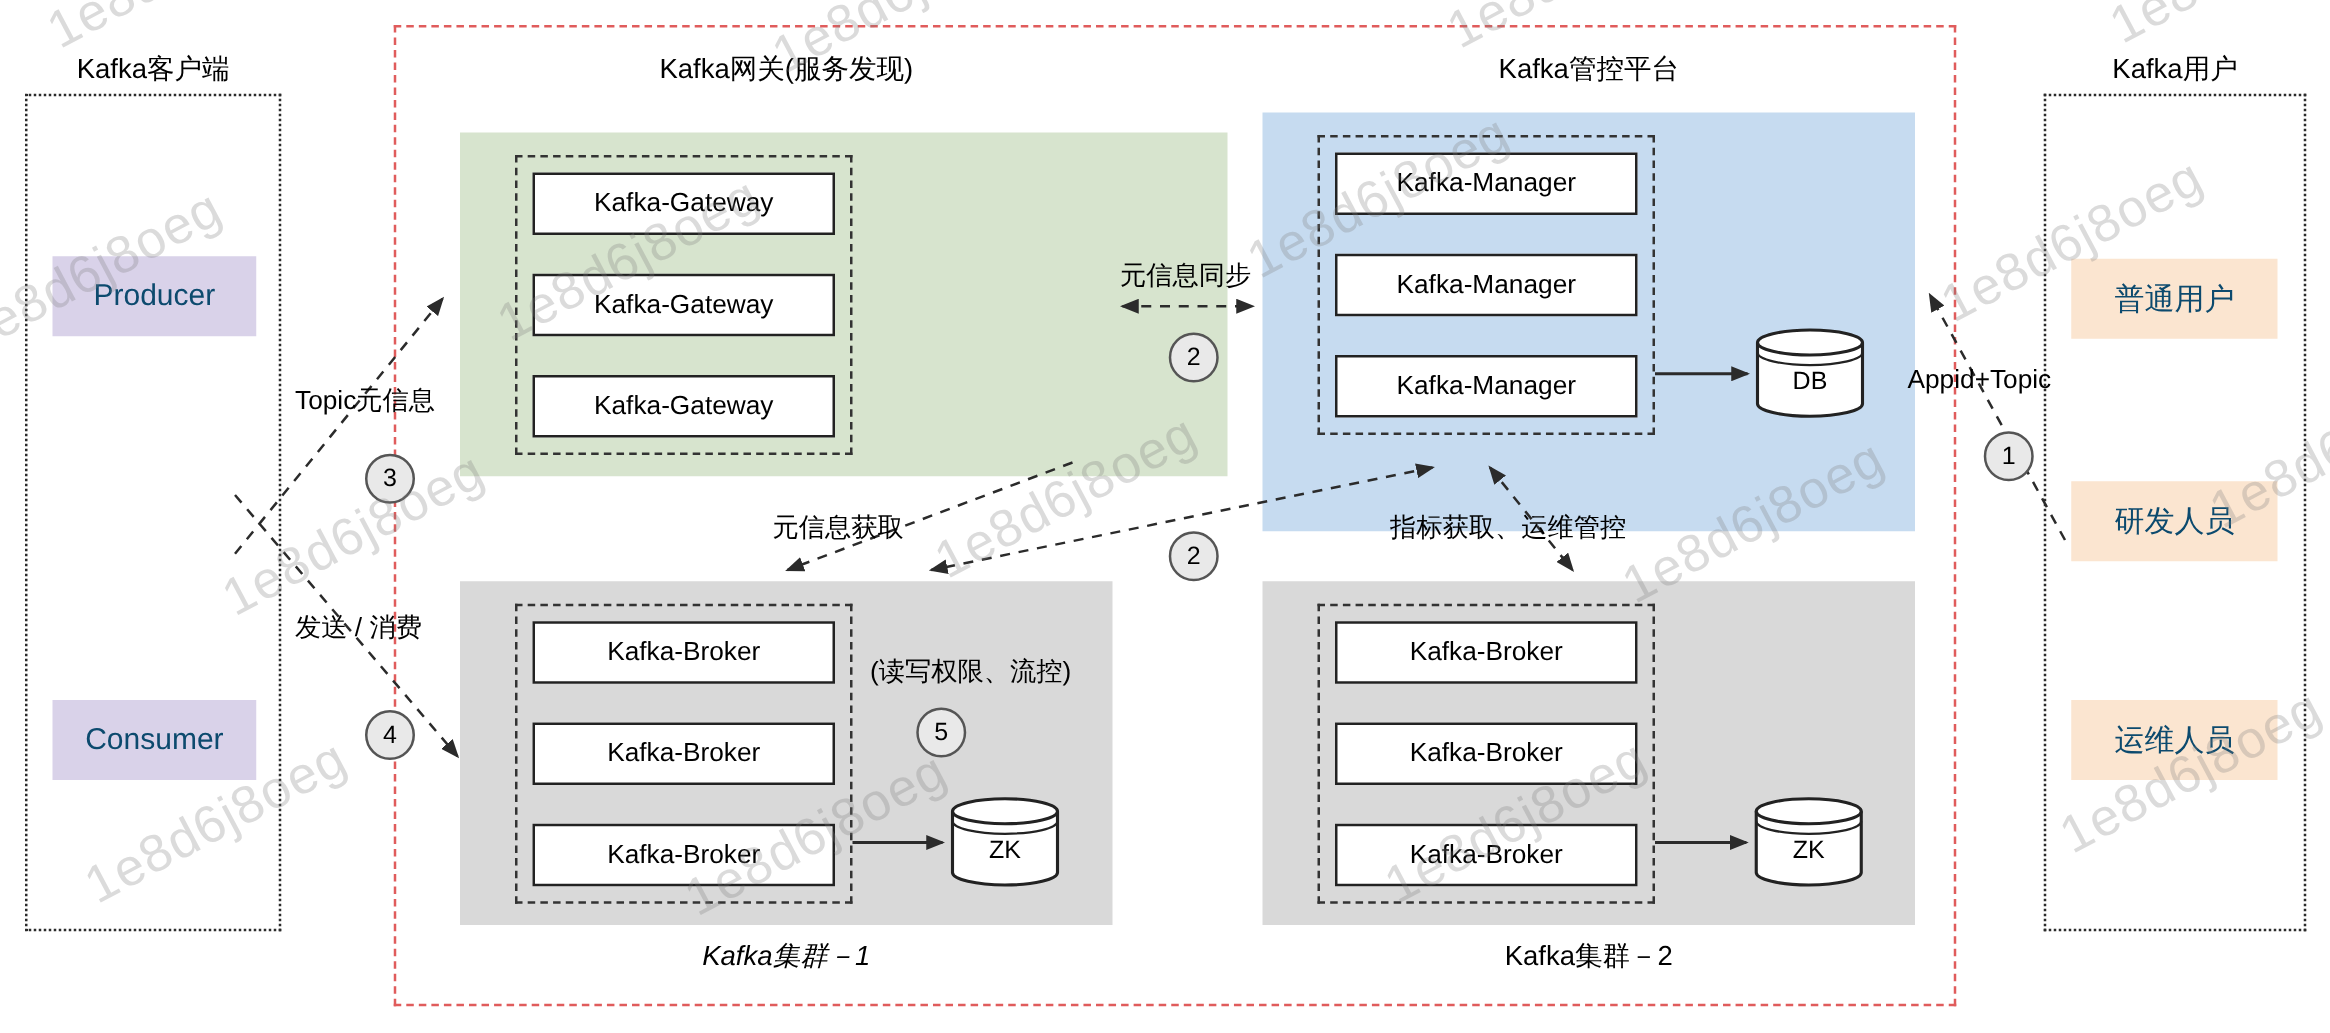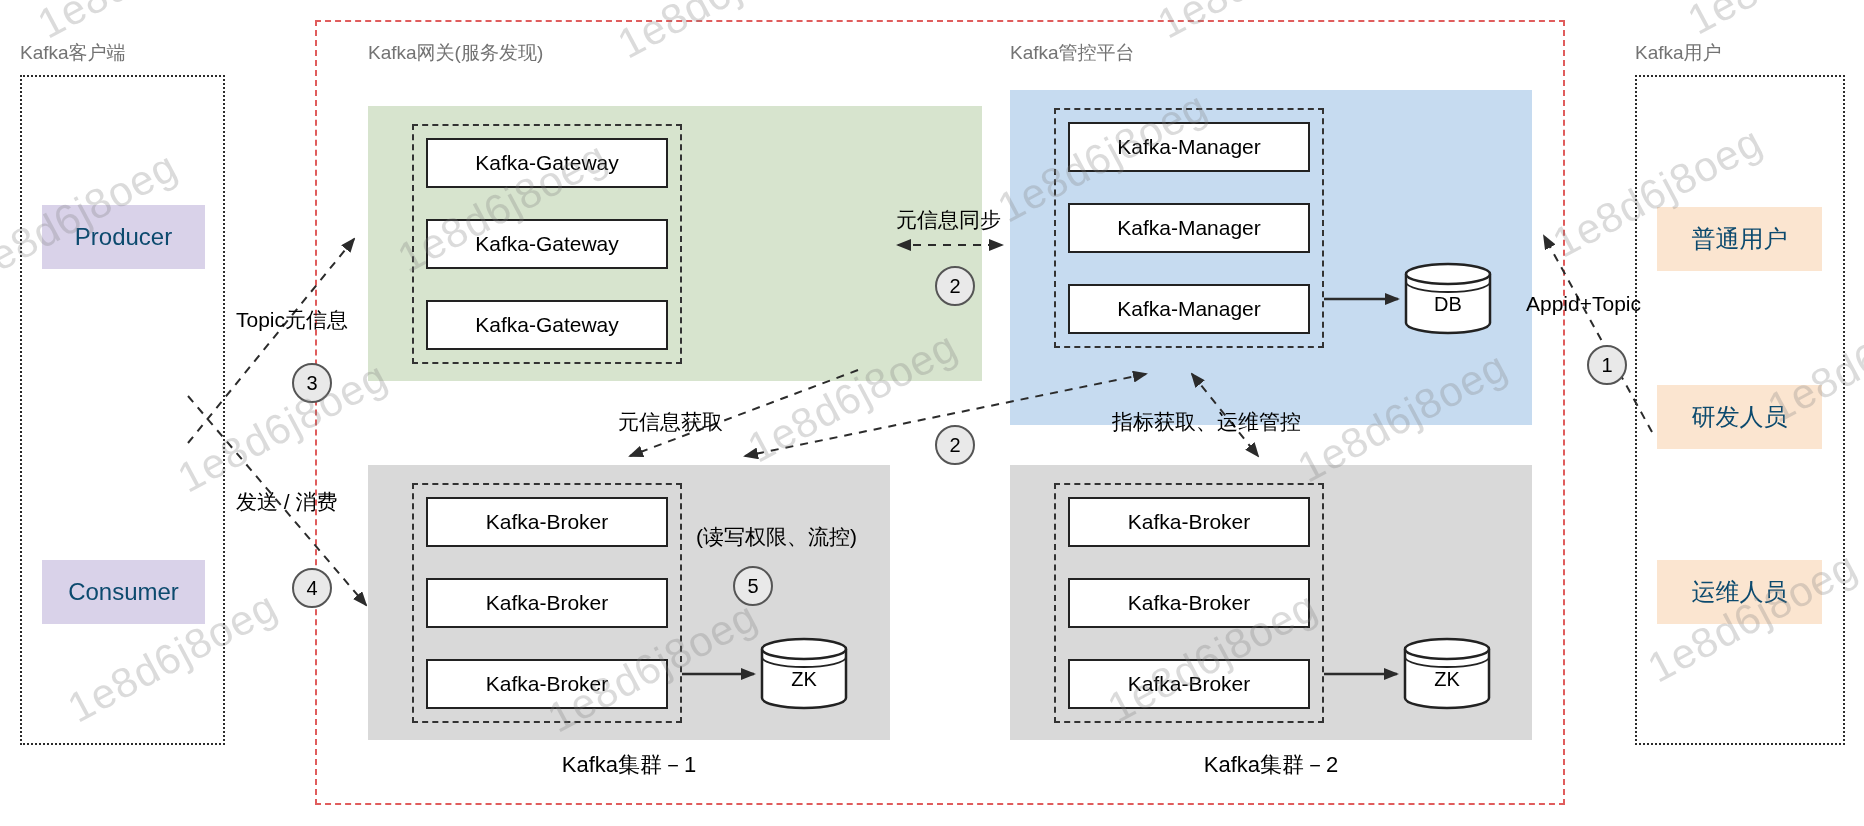--- a/index.html
+++ b/index.html
@@ -9,21 +9,21 @@
   .canvas { position:relative; width:1864px; height:826px; background:#fff; overflow:hidden; }
 
   
   .red-frame { position:absolute; left:315px; top:20px; width:1250px; height:785px;
                border:2px dashed var(--frame-border,#e05c5c); z-index:0; }
   .wires { position:absolute; left:0; top:0; z-index:3; pointer-events:none; }
   .dashed-wire { fill:none; stroke:#2b2b2b; stroke-width:2; stroke-dasharray:8 7; }
   .solid-wire  { fill:none; stroke:#2b2b2b; stroke-width:2.5; }
 
   
-  .title { position:absolute; text-align:left; font-size:19px; color:#737373; z-index:2; }
+  .title { position:absolute; text-align:center; font-size:22px; color:#000000; z-index:2; }
   .t-client  { left:20px;   top:40px; width:205px; }
   .t-gateway { left:368px;  top:40px; width:522px; }
   .t-manager { left:1010px; top:40px; width:522px; }
   .t-users   { left:1635px; top:40px; width:210px; }
 
   
   .dotted-panel { position:absolute; border:2.5px dotted #2b2b2b; background:#fff; z-index:1; }
   .client-panel { left:20px;   top:75px; width:205px; height:670px; }
   .users-panel  { left:1635px; top:75px; width:210px; height:670px; }
 
@@ -42,21 +42,21 @@
   .cluster1-block { left:368px;  top:465px; width:522px; height:275px; background:var(--cluster-bg,#d9d9d9); }
   .cluster2-block { left:1010px; top:465px; width:522px; height:275px; background:var(--cluster-bg,#d9d9d9); }
 
   .node-group { position:absolute; left:44px; top:18px; width:270px; height:240px;
                 border:2px dashed #333; padding:12px; display:flex; flex-direction:column;
                 justify-content:space-between; }
   .node { height:50px; background:#fff; border:2px solid #222; display:flex;
           align-items:center; justify-content:center; font-size:21px; color:#000; }
 
   .cluster-caption { position:absolute; text-align:center; font-size:22px; color:#000; z-index:2; }
-  .cap1 { left:368px;  top:750px; width:522px; }
+  .cap1 { left:368px;  top:750px; width:522px;font-style:italic; }
   .cap2 { left:1010px; top:750px; width:522px; }
 
   
   .edge-label { position:absolute; font-size:21px; color:#000; z-index:4; white-space:nowrap; }
   .lbl-topic   { left:236px;  top:306px; }
   .lbl-send    { left:236px;  top:488px; }
   .lbl-sync    { left:896px;  top:206px; }
   .lbl-fetch   { left:618px;  top:408px; }
   .lbl-metrics { left:1112px; top:408px; }
   .lbl-appid   { left:1498px; top:292px;margin-left:28px; }

